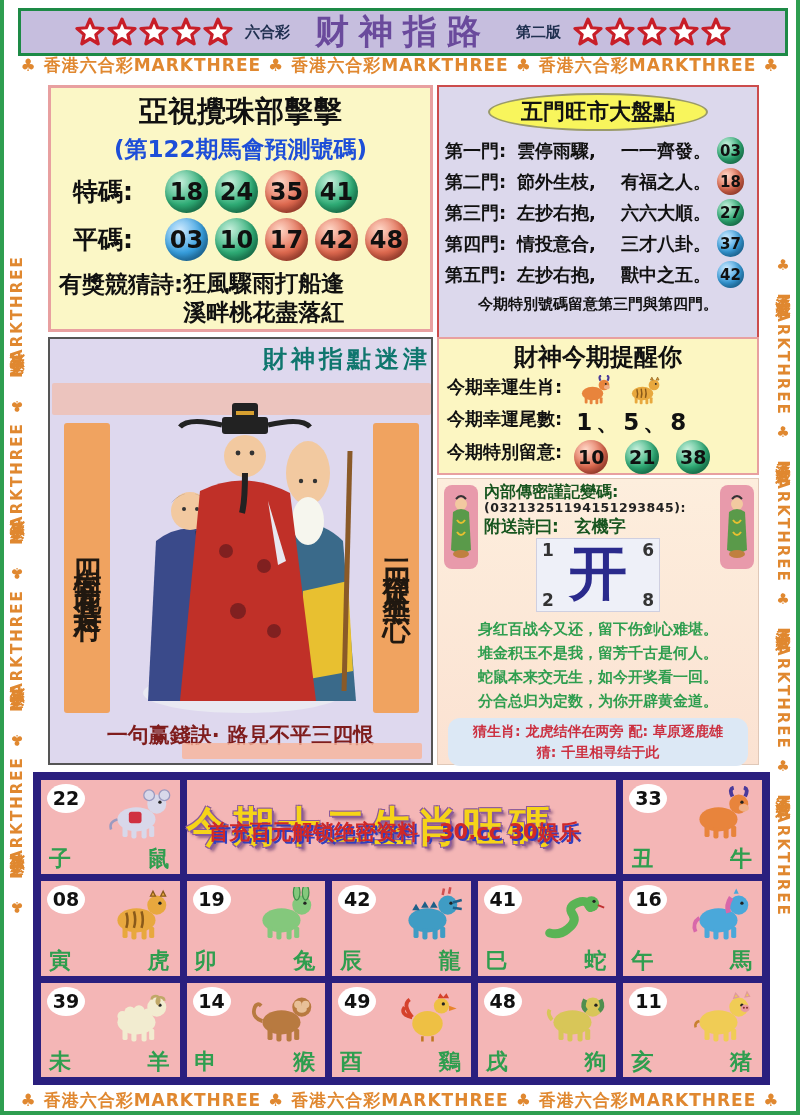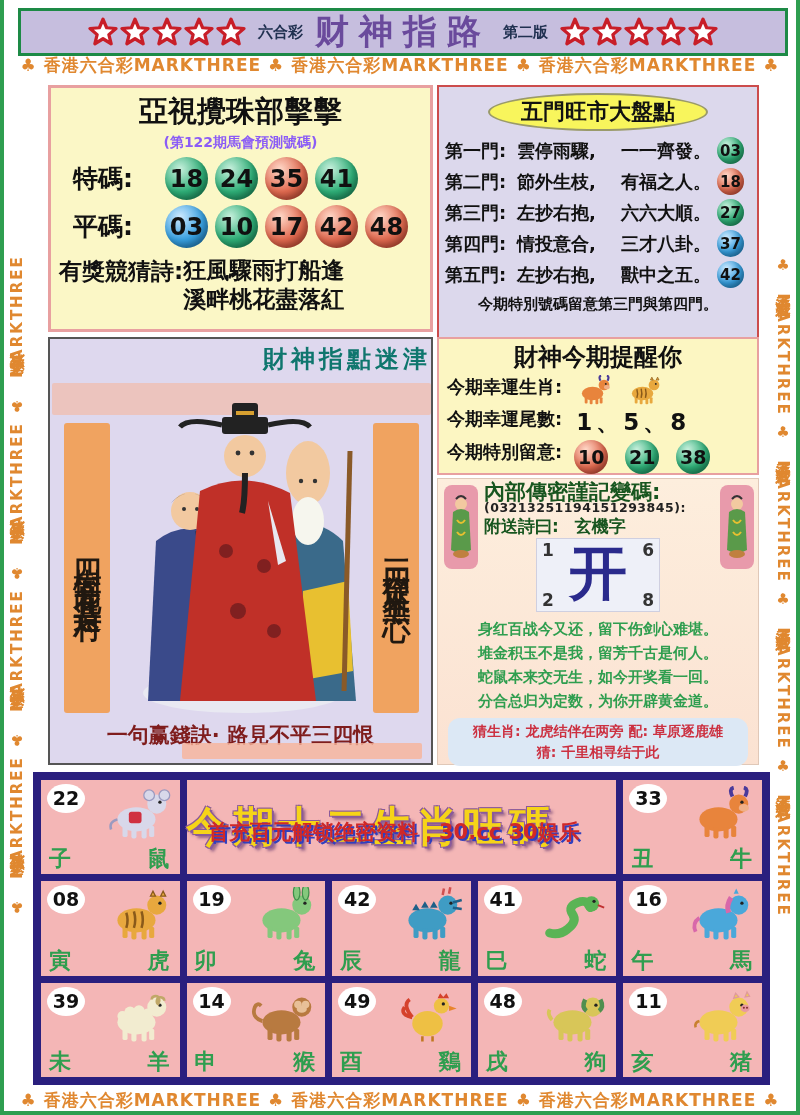--- a/index.html
+++ b/index.html
@@ -8,31 +8,31 @@
   .edge{position:absolute;background:#2e9e50;}
   .side-strip{position:absolute;top:80px;height:1012px;width:34px;color:#e08830;
       font-size:15px;letter-spacing:2px;overflow:hidden;}
   .side-strip .vtxt{writing-mode:vertical-rl;height:100%;width:100%;text-align:center;}
   .side-strip.left .vtxt{transform:rotate(180deg);}
   
   .header-band{position:absolute;left:18px;top:8px;width:764px;height:42px;background:#c6bede;
       border:3px solid #1d8a46;display:flex;align-items:center;justify-content:center;gap:6px;}
   .star-row{display:flex;gap:2px;}
   .hdr-cat{font-size:15px;color:#203050;margin:0 6px;}
-  .hdr-title{font-size:34px;color:#6a4a9c;letter-spacing:10px;margin:0 0;}
+  .hdr-title{font-size:34px;color:#6a4a9c;letter-spacing:10px;margin:0 13px;}
   .hdr-ed{font-size:15px;color:#203050;margin:0 6px;}
   .marquee{position:absolute;left:0;width:800px;text-align:center;color:#e08830;font-size:17px;letter-spacing:1px;}
   .clover{color:#e08830;}
   
   .abox{position:absolute;box-sizing:border-box;}
   
   #box-prediction{left:48px;top:85px;width:385px;height:247px;background:#fbf7c6;
       border:3px solid #e8a0a0;padding:4px 8px;}
   .pred-title{text-align:center;font-size:29px;color:#111;}
-  .pred-sub{text-align:center;font-size:14px;color:#8b5cf6;margin-top:2px;}
+  .pred-sub{text-align:center;font-size:23px;color:#1d4ed8;margin-top:2px;}
   .ball-row{display:flex;align-items:center;margin-top:5px;margin-left:14px;}
   .ball-row .lbl{font-size:25px;color:#111;width:92px;}
   .ball{border-radius:50%;display:flex;align-items:center;justify-content:center;
         color:#101010;margin-right:7px;box-shadow:inset -3px -4px 6px rgba(0,0,0,.25);}
   .ball.green{background:radial-gradient(circle at 35% 28%,#c8f0dd,#2fae77 55%,#11744a);}
   .ball.red{background:radial-gradient(circle at 35% 28%,#ffd8c8,#e06a50 55%,#a83424);}
   .ball.blue{background:radial-gradient(circle at 35% 28%,#cfeaff,#38a0e0 55%,#14689e);}
   .poem-row{display:flex;margin-top:8px;}
   .poem-row .lbl{font-size:23px;color:#111;white-space:nowrap;}
   .poem-lines{font-size:23px;color:#111;line-height:29px;}
@@ -64,21 +64,21 @@
   .rem-row .lbl{font-size:18px;color:#111;white-space:nowrap;}
   .rem-val{font-size:23px;color:#111;letter-spacing:4px;margin-left:14px;}
   .rem-zo{margin-left:12px;display:flex;gap:10px;align-items:center;}
   
   #box-secret{left:437px;top:478px;width:322px;height:287px;background:linear-gradient(#fdeedd,#fbe2d2);
       border:1px solid #e0c8b8;}
   .card{position:absolute;top:6px;width:34px;height:84px;background:#e89aab;border-radius:8px;
       display:flex;align-items:center;justify-content:center;}
   .card.l{left:6px;} .card.r{left:282px;}
   .sec-lines{margin:5px 46px 0;line-height:16px;}
-  .sec-l1{font-size:21px;color:#17551f;}
+  .sec-l1{font-size:16px;color:#17551f;}
   .sec-code{font-size:12.5px;color:#222;letter-spacing:.5px;}
   .sec-l2{font-size:17px;color:#17551f;margin-top:2px;}
   .sec-panel{position:relative;width:122px;height:72px;margin:4px auto 0;background:#eef0f8;border:1px solid #cfcfe0;}
   .sec-char{position:absolute;left:0;top:-4px;width:100%;text-align:center;font-size:58px;color:#2a2a8c;}
   .cnum{position:absolute;font-size:17px;color:#333;}
   .cnum.tl{left:5px;top:1px;} .cnum.tr{right:5px;top:1px;}
   .cnum.bl{left:5px;bottom:1px;} .cnum.br{right:5px;bottom:1px;}
   .sec-poem{margin-top:5px;text-align:center;font-size:15px;color:#2f9e4f;line-height:24px;}
   .sec-riddle{margin:5px 10px 0;background:#dce8f5;border-radius:12px;padding:3px 4px;
       text-align:center;font-size:14px;color:#cc3040;line-height:21px;}

